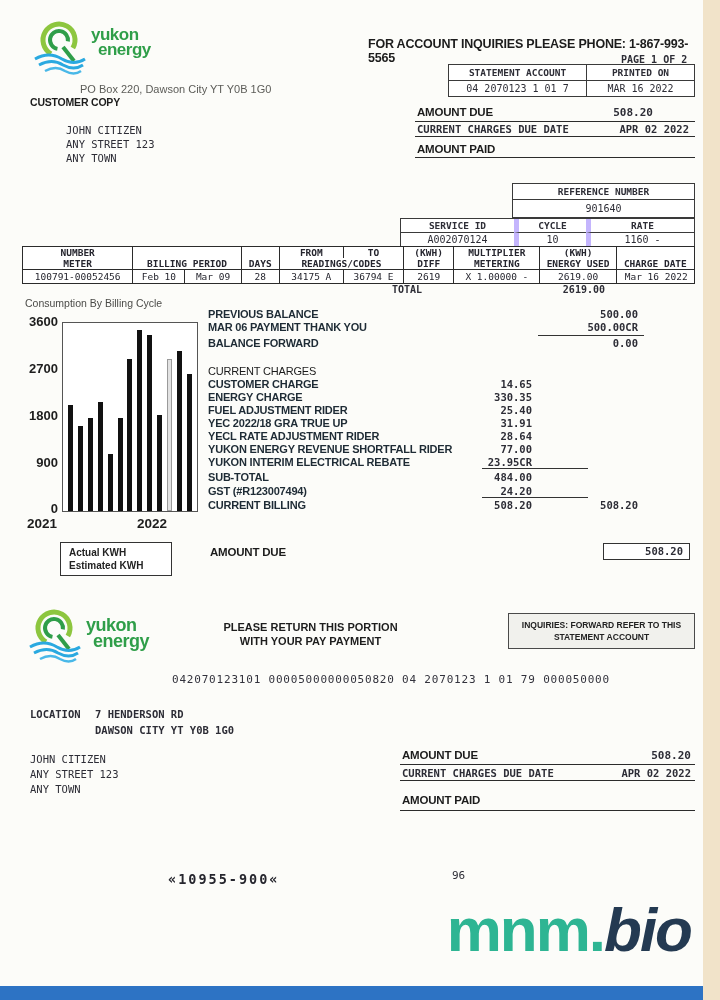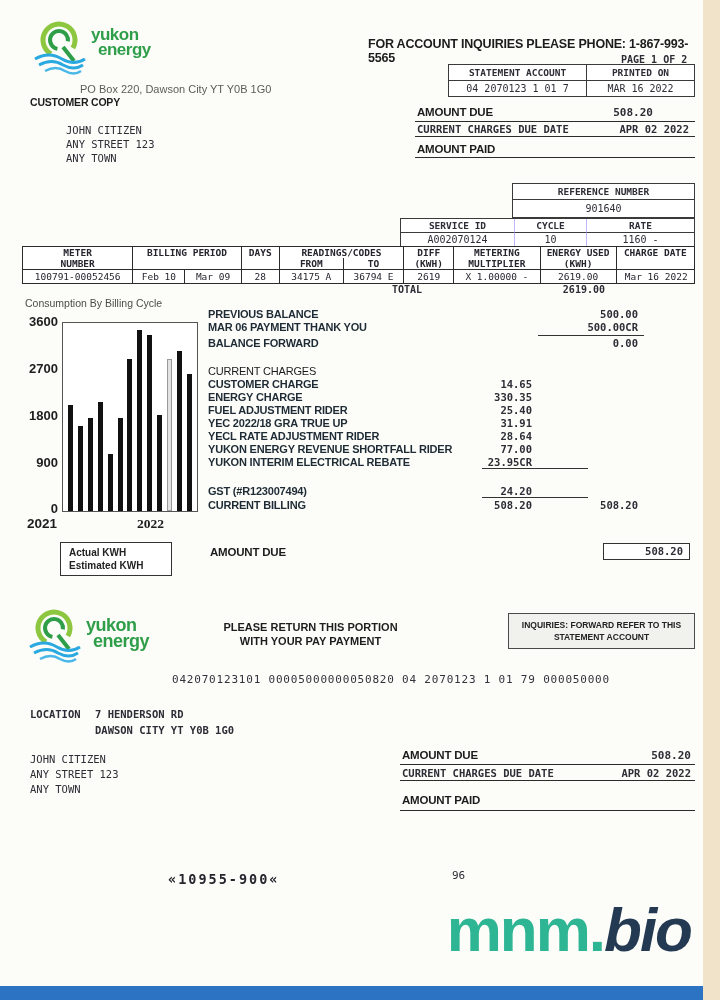--- a/index.html
+++ b/index.html
@@ -27,21 +27,21 @@
 
   
   .amt-row { position:relative; }
   .rule-strong { border-bottom:1.6px solid #2b2b2b; }
   .rule-thin   { border-bottom:1px solid #2b2b2b; }
 
   
   #svc-table { display:grid; grid-template-columns:113px 72px 108px; }
   #svc-table .c { padding:1px 0; }
   #svc-table .r1 { border-bottom:1px solid #3a3a3a; }
-  #svc-table .cb { border-left:1px solid #c4b5fd; }
+  #svc-table .cb { border-left:5px solid #c4b5fd; }
 
   
   #meter-table { border-collapse:collapse; width:673px; background:#fff; border:1.5px solid #2b2b2b; table-layout:fixed; }
   #meter-table td { font-family:"DejaVu Sans Mono","Liberation Mono",monospace; font-size:9.5px; color:#25252e; text-align:center; padding:0 1px; overflow:hidden; white-space:nowrap; }
   #meter-table tr.hd td { font-weight:bold; }
   #meter-table td.vl { border-left:1px solid #2b2b2b; }
   #meter-table tr.vals td { border-top:1px solid #2b2b2b; padding:1px 8px; }
 
   
   #chart-plot { border:1px solid #555; background:#fff; display:flex; align-items:flex-end; justify-content:space-evenly; }
@@ -147,39 +147,39 @@
           <col style="width:38px">
       <col style="width:64px">
           <col style="width:60px">
           <col style="width:50px">
           <col style="width:86px">
       <col style="width:76px">
           <col style="width:78px">
     </colgroup>
     <tbody>
           <tr class="hd">
-      <td>METER</td>
-      <td class="vl" colspan="2">BILLING PERIOD</td>
-      <td class="vl">DAYS</td>
-      <td class="vl" colspan="2">READINGS/CODES</td>
-      <td class="vl">DIFF</td>
-      <td class="vl">METERING</td>
-      <td class="vl">ENERGY USED</td>
-      <td class="vl">CHARGE DATE</td>
-    </tr>
-    <tr class="hd">
       <td>NUMBER</td>
       <td class="vl" colspan="2"></td>
       <td class="vl"></td>
       <td class="vl">FROM</td>
       <td class="vl">TO</td>
       <td class="vl">(KWH)</td>
       <td class="vl">MULTIPLIER</td>
       <td class="vl">(KWH)</td>
       <td class="vl"></td>
+    </tr>
+    <tr class="hd">
+      <td>METER</td>
+      <td class="vl" colspan="2">BILLING PERIOD</td>
+      <td class="vl">DAYS</td>
+      <td class="vl" colspan="2">READINGS/CODES</td>
+      <td class="vl">DIFF</td>
+      <td class="vl">METERING</td>
+      <td class="vl">ENERGY USED</td>
+      <td class="vl">CHARGE DATE</td>
     </tr>
     <tr class="vals">
       <td>100791-00052456</td>
       <td class="vl">Feb 10</td>
       <td class="vl">Mar 09</td>
       <td class="vl">28</td>
       <td class="vl">34175 A</td>
       <td class="vl">36794 E</td>
       <td class="vl">2619</td>
       <td class="vl">X 1.00000 -</td>
@@ -206,21 +206,21 @@
         <div class="bar est" style="height: 152px;"></div>
         <div class="bar" style="height: 160px;"></div>
         <div class="bar" style="height: 137px;"></div>
       </div>
   <div class="abs ytick" style="left:20px; top:314px;">3600</div>
   <div class="abs ytick" style="left:20px; top:361px;">2700</div>
   <div class="abs ytick" style="left:20px; top:408px;">1800</div>
   <div class="abs ytick" style="left:20px; top:455px;">900</div>
   <div class="abs ytick" style="left:20px; top:501px;">0</div>
   <div class="abs xtick" style="left:27px; top:516px;">2021</div>
-  <div class="abs xtick" style="left:137px; top:516px;font-family:Liberation Serif, serif;">2022</div>
+  <div class="abs xtick" style="left:137px; top:516px;">2022</div>
   <div id="legend" class="abs" style="left:60px; top:542px; width:112px;">
     <div>Actual KWH</div>
     <div>Estimated KWH</div>
   </div>
 
   <div id="charges" class="abs" style="left:208px; top:302px; height:220px;">
     <div class="sumline" style="left:330px; width:106px; top:33px;"></div>
     <div class="sumline" style="top:166px;"></div>
     <div class="sumline" style="top:195px;"></div>
     <div class="ch-amt" style="left:330px; width:100px; top:197px;">508.20</div>
@@ -259,20 +259,24 @@
           <span class="ch-label">YECL RATE ADJUSTMENT RIDER</span>
           <span class="ch-amt cur">28.64</span>
         </div>
         <div class="ch-row" style="top: 141px;">
           <span class="ch-label">YUKON ENERGY REVENUE SHORTFALL  RIDER</span>
           <span class="ch-amt cur">77.00</span>
         </div>
         <div class="ch-row" style="top: 154px;">
           <span class="ch-label">YUKON INTERIM ELECTRICAL REBATE</span>
           <span class="ch-amt cur">23.95CR</span>
+        </div>
+        <div class="ch-row" style="top: 169px;">
+          <span class="ch-label">SUB-TOTAL</span>
+          <span class="ch-amt cur">484.00</span>
         </div>
         <div class="ch-row" style="top: 183px;">
           <span class="ch-label">GST (#R123007494)</span>
           <span class="ch-amt cur">24.20</span>
         </div>
         <div class="ch-row" style="top: 197px;">
           <span class="ch-label">CURRENT BILLING</span>
           <span class="ch-amt cur">508.20</span>
         </div>
       </div>

